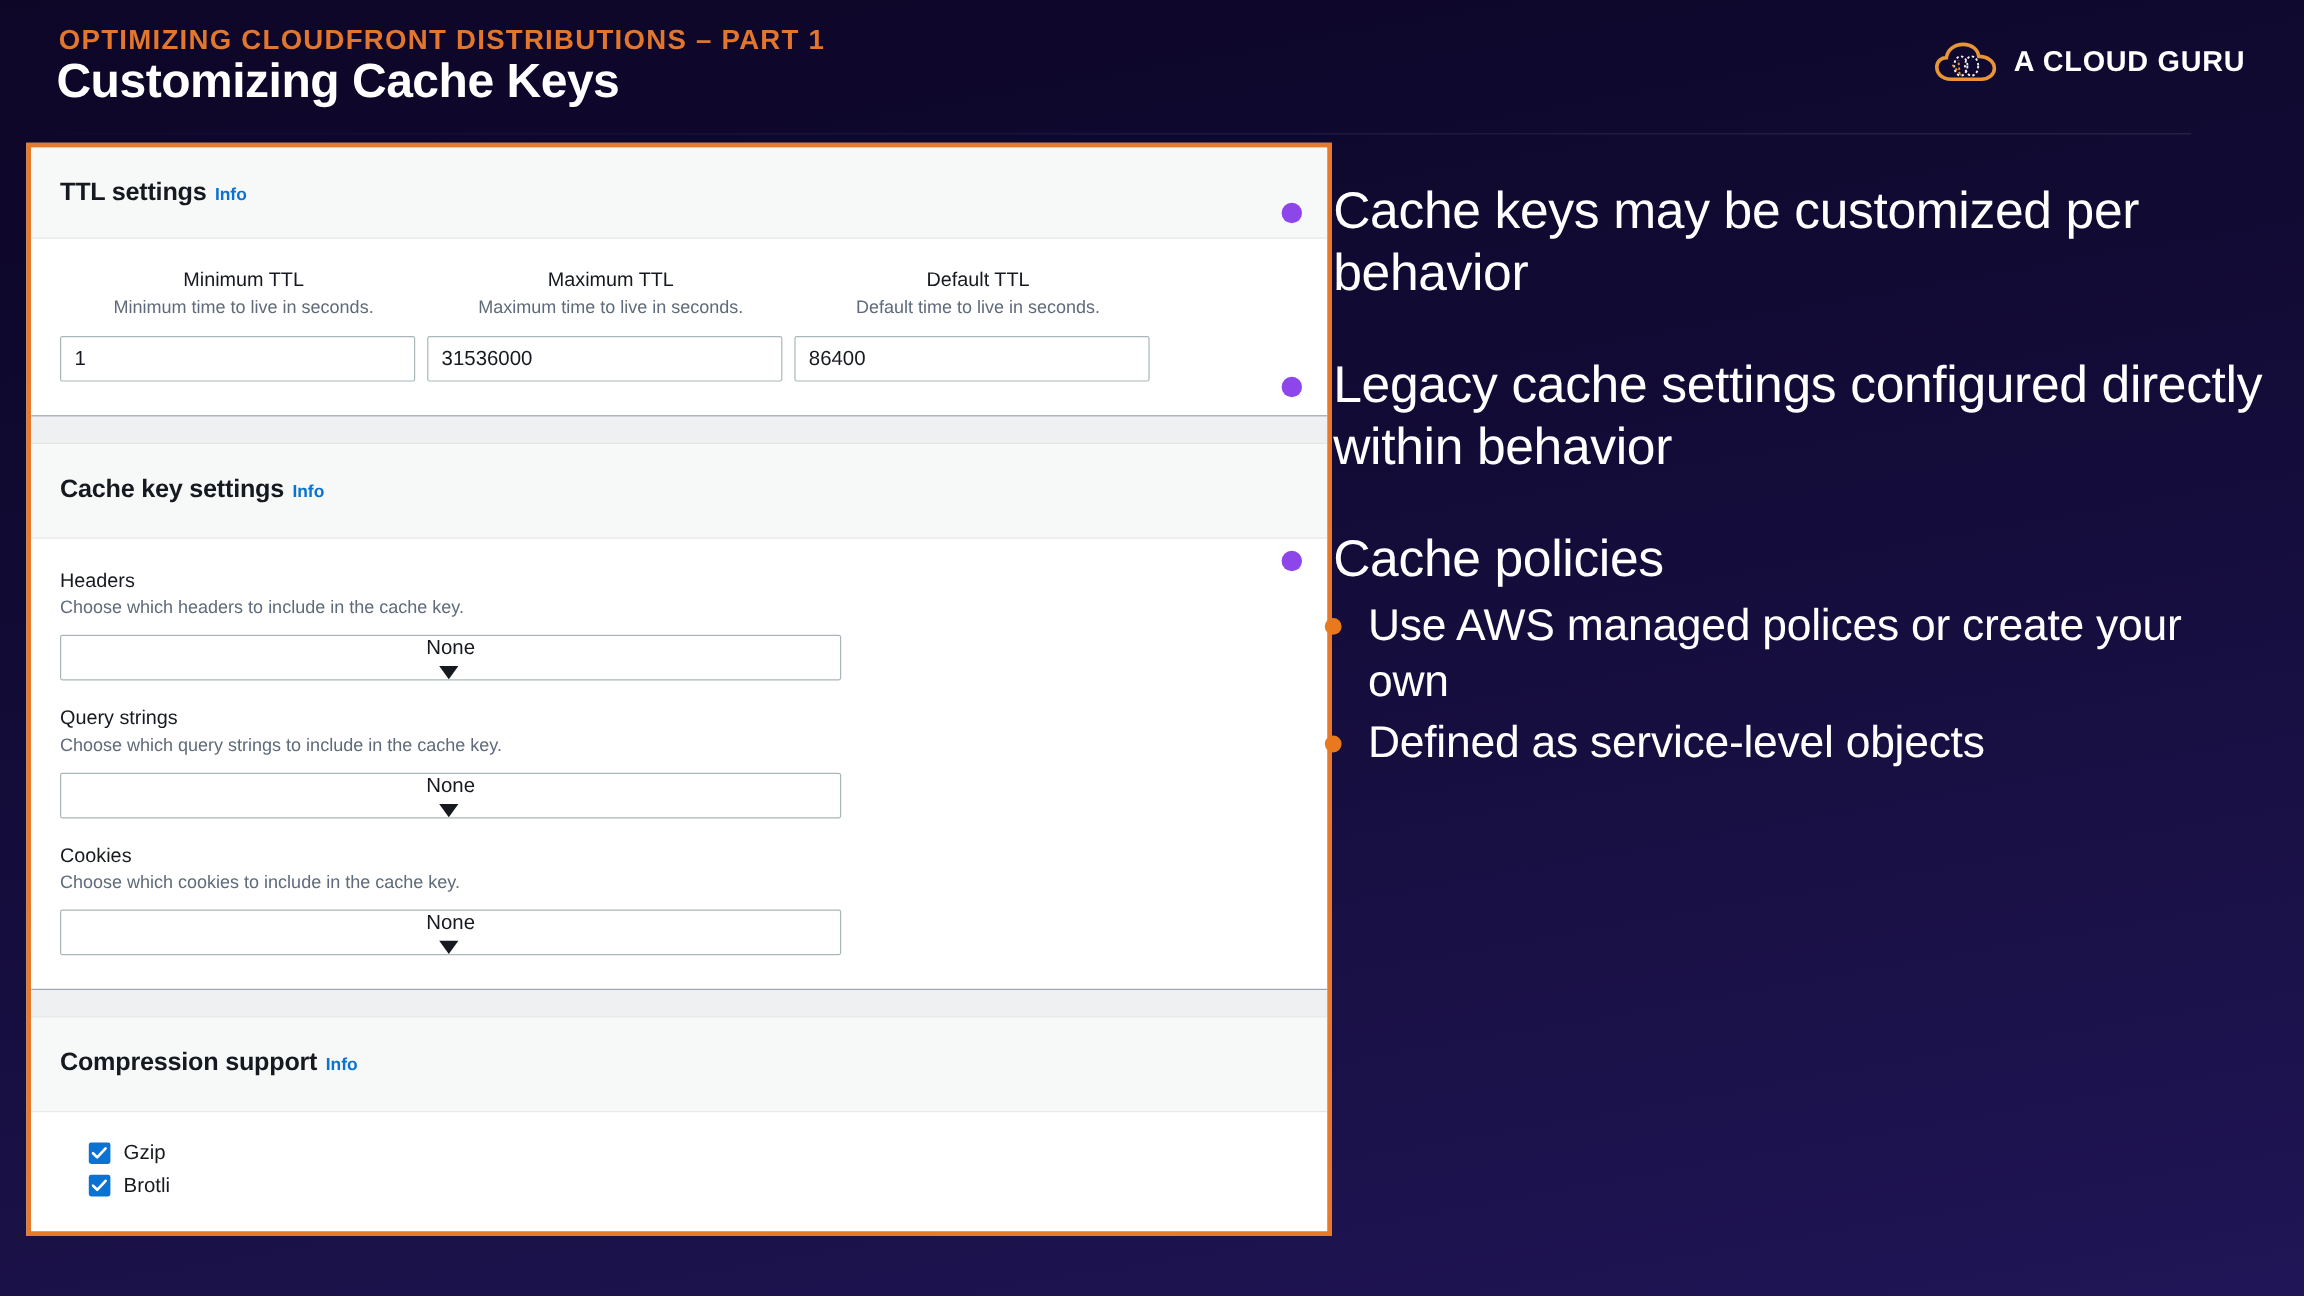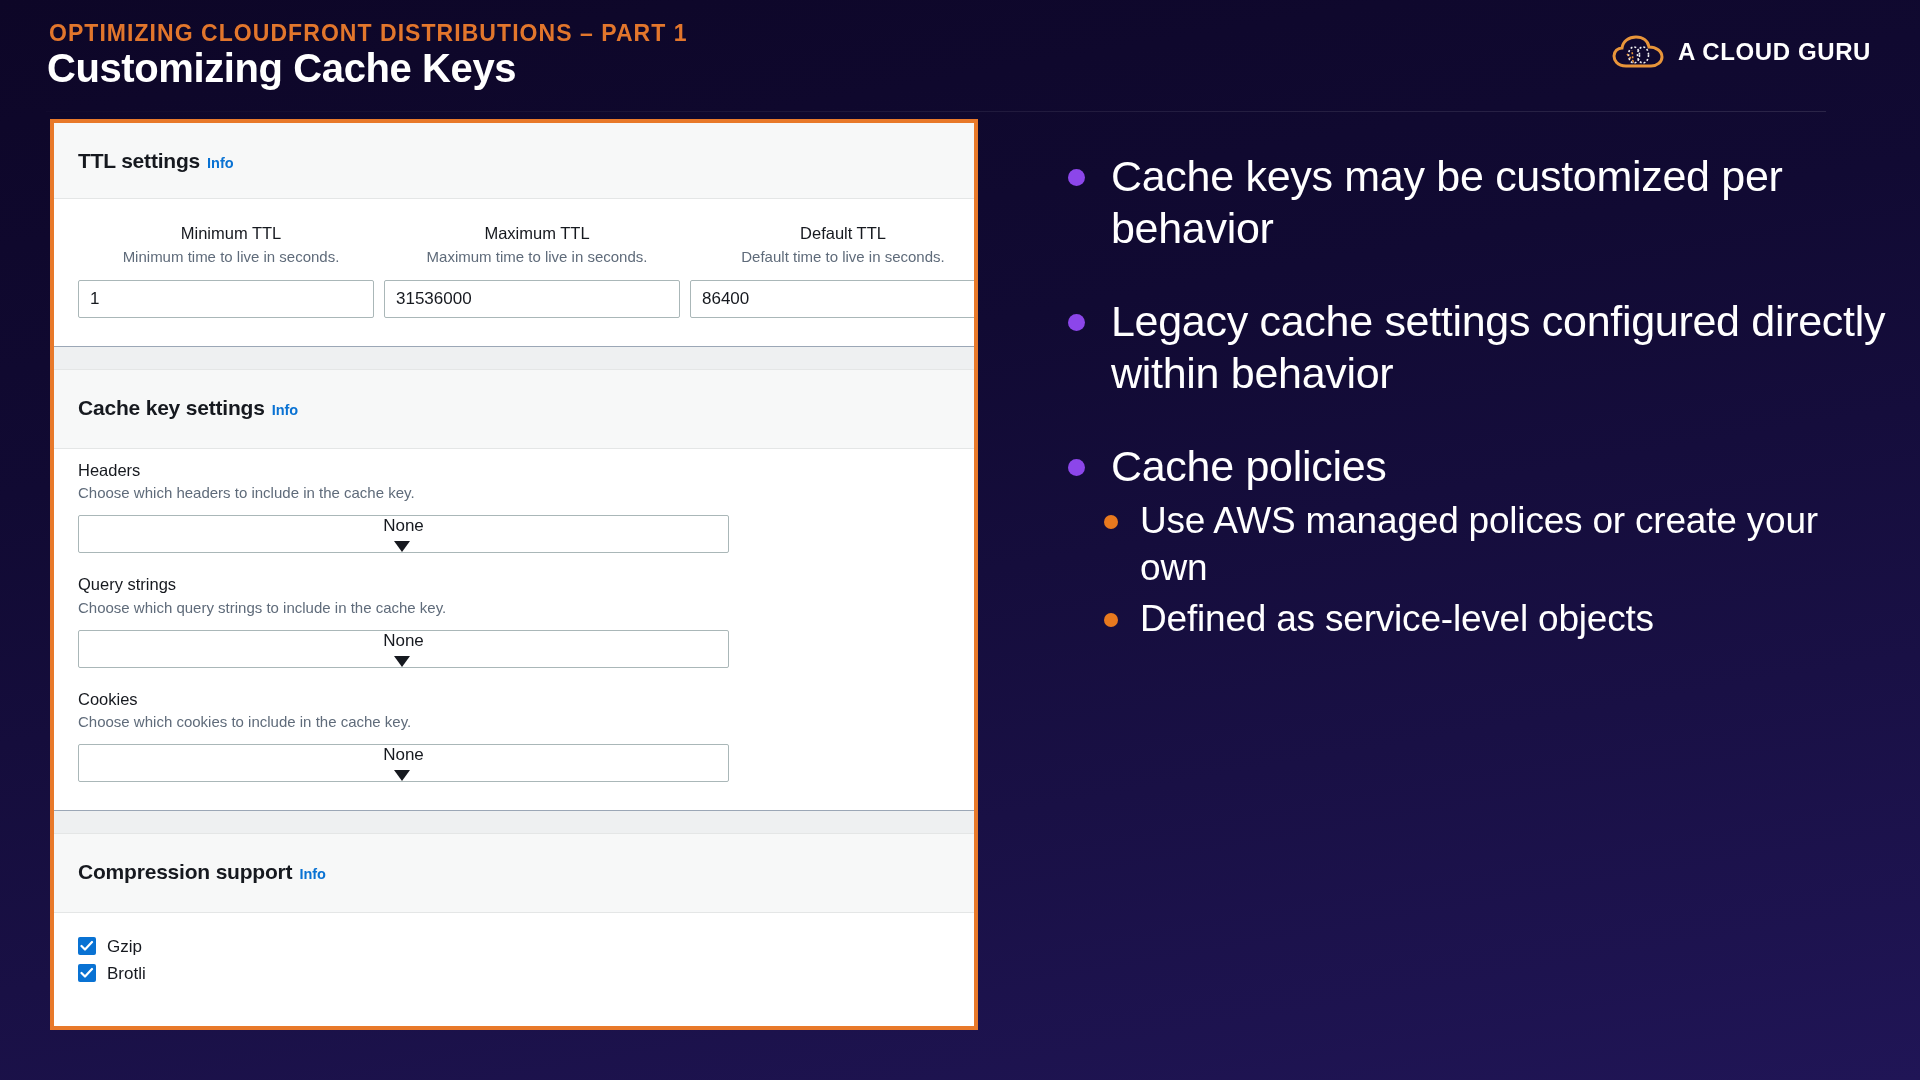--- a/index.html
+++ b/index.html
@@ -27,21 +27,21 @@
     background:linear-gradient(to right, rgba(255,255,255,0.01), rgba(255,255,255,0.075) 55%, rgba(255,255,255,0.11));
   }
 
   
   #brand { position:absolute; right:49px; top:30px; height:44px; display:flex; align-items:center; gap:14px; }
   #brand-logo { width:52px; height:34px; }
   #brand-text { font-size:24px; font-weight:bold; color:#ffffff; letter-spacing:0.6px; white-space:nowrap; }
 
   
   #console-shot {
-    position:absolute; left:50px; top:119px; width:928px; height:911px;
+    position:absolute; left:22px; top:119px; width:1088px; height:911px;
     border:4px solid #e8792a; background:#ffffff; overflow:hidden;
   }
   .console-inner { width:100%; height:100%; background:#ffffff; position:relative; }
 
   .panel-head {
     background:#f7f8f8; padding:26px 24px 0 24px; height:76px;
     border-bottom:1px solid #e4e6e6;
   }
   .panel-head.tall { height:79px; }
   .panel-title { font-size:21px; font-weight:bold; color:#16191f; display:inline; letter-spacing:-0.2px; }
@@ -57,32 +57,32 @@
   .fld-label { font-size:16.5px; color:#16191f; font-weight:normal; line-height:1.2; }
   .fld-desc { font-size:15px; color:#5f6b7a; margin-top:4px; line-height:1.25; }
   .txt-input {
     margin-top:13px; height:38px; width:296px; border:1px solid #aab7b8; border-radius:2px;
     background:#ffffff; font-size:17px; color:#16191f; padding:0 11px;
     display:flex; align-items:center; font-family:"Liberation Sans", sans-serif;
   }
 
   
   .sel-block { padding-top:22px; }
-  .sel-block:first-child { padding-top:12px; }
+  .sel-block:first-child { padding-top:26px; }
   .sel-box {
     margin-top:12px; height:38px; width:651px; border:1px solid #aab7b8; border-radius:2px;
     background:#ffffff; display:flex; align-items:center; justify-content:space-between;
     padding:0 13px 0 13px; font-size:17px; color:#16191f;flex-direction:column;
   }
   .caret { width:0; height:0; border-left:8px solid transparent; border-right:8px solid transparent;
            border-top:11px solid #16191f; margin-right:3px; }
 
   
   .cmp-list { padding-top:24px; padding-bottom:10px; }
-  .cmp-item { display:flex; gap:11px; margin-bottom:7px; }
+  .cmp-item { display:flex; align-items:center; gap:11px; margin-bottom:7px;margin-left:24px; }
   .cbx { width:18px; height:18px; border-radius:2px; background:#0972d3; position:relative; flex:0 0 18px; }
   .cbx svg { position:absolute; left:2px; top:3px; }
   .cmp-label { font-size:17px; color:#16191f; }
 
   
   #bullets { position:absolute; left:1068px; top:150px; width:820px; }
   .b1 { display:flex; margin-bottom:40px; }
   .b1:last-child { margin-bottom:0; }
   .b1-dot { width:17px; height:17px; border-radius:50%; background:#8c46ea; flex:0 0 17px; margin-top:19px; margin-right:26px; }
   .b1-text { font-size:43px; line-height:1.22; color:#ffffff; letter-spacing:-0.3px; }

